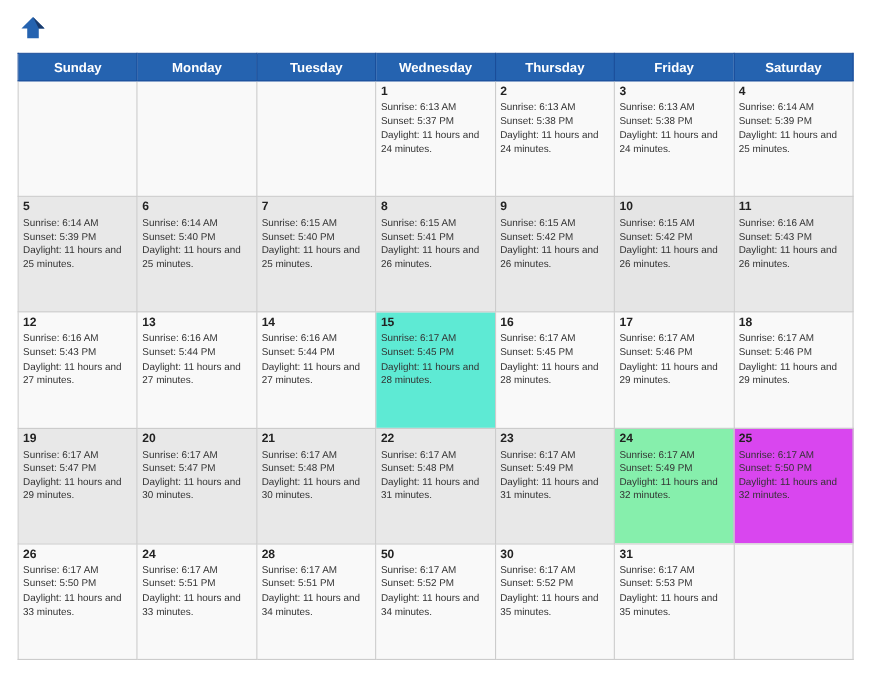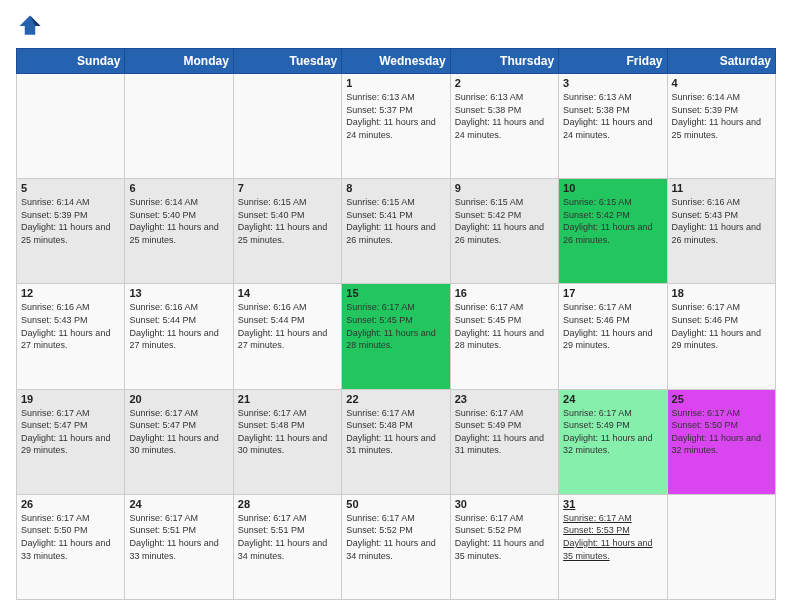--- a/index.html
+++ b/index.html
@@ -57,21 +57,21 @@
       border-collapse: collapse;
       flex: 1;
       table-layout: fixed;
     }
     .calendar-table th {
       background-color: #2563b0;
       color: #fff;
       font-size: 12px;
       font-weight: bold;
       padding: 5px 4px;
-      text-align: right;
+      text-align: center;
       border: 1px solid #1a4d99;
     }
     .calendar-table td {
       border: 1px solid #ccc;
       vertical-align: top;
       padding: 3px 4px;
       font-size: 9.5px;
       color: #222;
       height: 78px;
       background: #fff;
@@ -203,21 +203,21 @@
         </div>
           </td>
           <td style="background: rgb(232, 232, 232);">
             <span class="day-number">9</span>
         <div class="day-info">
           Sunrise: 6:15 AM<br>
           Sunset: 5:42 PM<br>
           Daylight: 11 hours and 26 minutes.
         </div>
           </td>
-          <td style="background: #22c55e;">
+          <td style="background: #e5e5e5;">
             <span class="day-number">10</span>
         <div class="day-info">
           Sunrise: 6:15 AM<br>
           Sunset: 5:42 PM<br>
           Daylight: 11 hours and 26 minutes.
         </div>
           </td>
           <td style="background: rgb(232, 232, 232); margin-left: 24px;">
             <span class="day-number">11</span>
         <div class="day-info">
@@ -245,21 +245,21 @@
         </div>
           </td>
           <td style="background: rgb(249, 249, 249);">
             <span class="day-number">14</span>
         <div class="day-info">
           Sunrise: 6:16 AM<br>
           Sunset: 5:44 PM<br>
           Daylight: 11 hours and 27 minutes.
         </div>
           </td>
-          <td style="background: #22c55e;">
+          <td style="background: #5eead4;">
             <span class="day-number">15</span>
         <div class="day-info">
           Sunrise: 6:17 AM<br>
           Sunset: 5:45 PM<br>
           Daylight: 11 hours and 28 minutes.
         </div>
           </td>
           <td style="background: rgb(249, 249, 249);">
             <span class="day-number">16</span>
         <div class="day-info">
@@ -377,21 +377,21 @@
         </div>
           </td>
           <td style="background: rgb(249, 249, 249);">
             <span class="day-number">30</span>
         <div class="day-info">
           Sunrise: 6:17 AM<br>
           Sunset: 5:52 PM<br>
           Daylight: 11 hours and 35 minutes.
         </div>
           </td>
-          <td style="background: rgb(249, 249, 249); text-decoration: underline;">
+          <td style="background: rgb(249, 249, 249);">
             <span class="day-number">31</span>
         <div class="day-info">
           Sunrise: 6:17 AM<br>
           Sunset: 5:53 PM<br>
           Daylight: 11 hours and 35 minutes.
         </div>
           </td>
           <td class="empty" style="background: rgb(249, 249, 249);"></td>
         </tr>
       </tbody>

